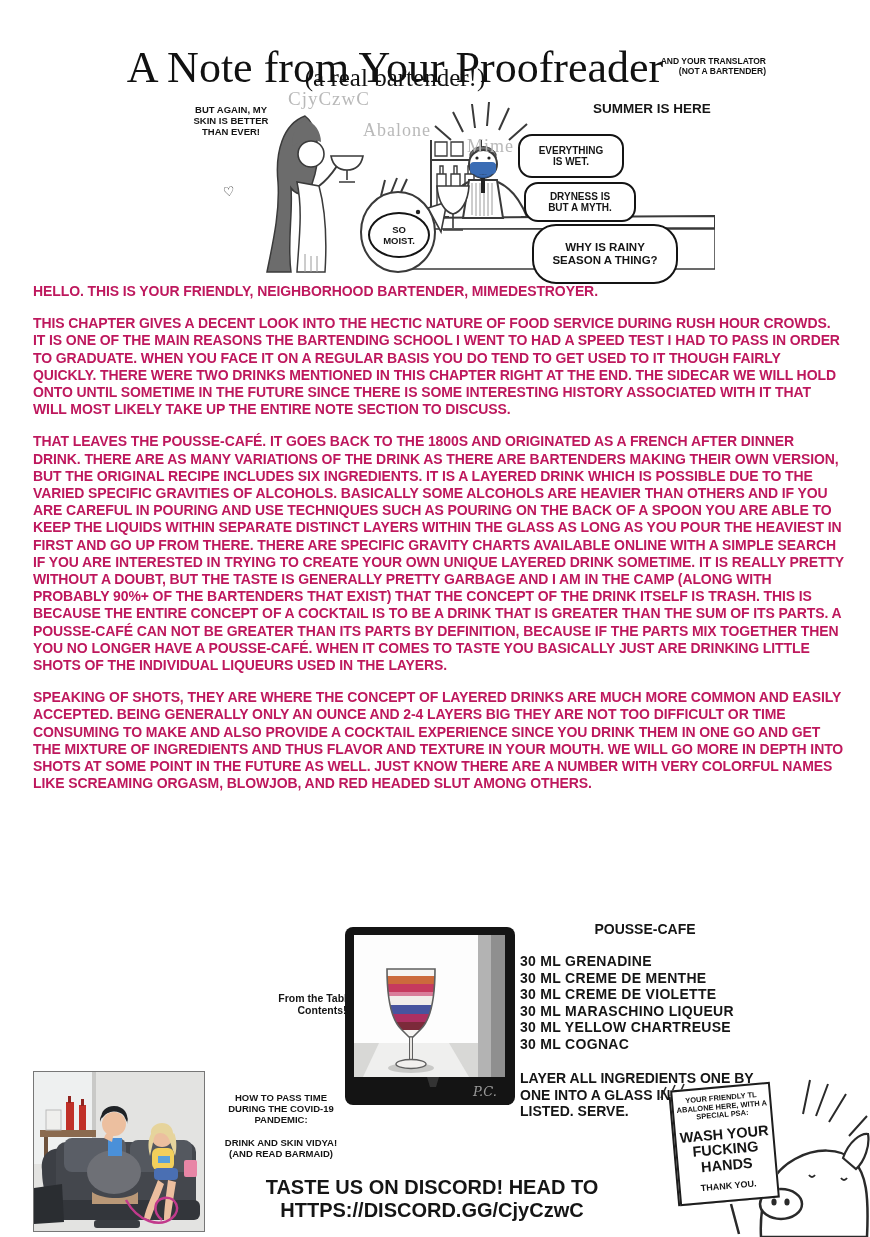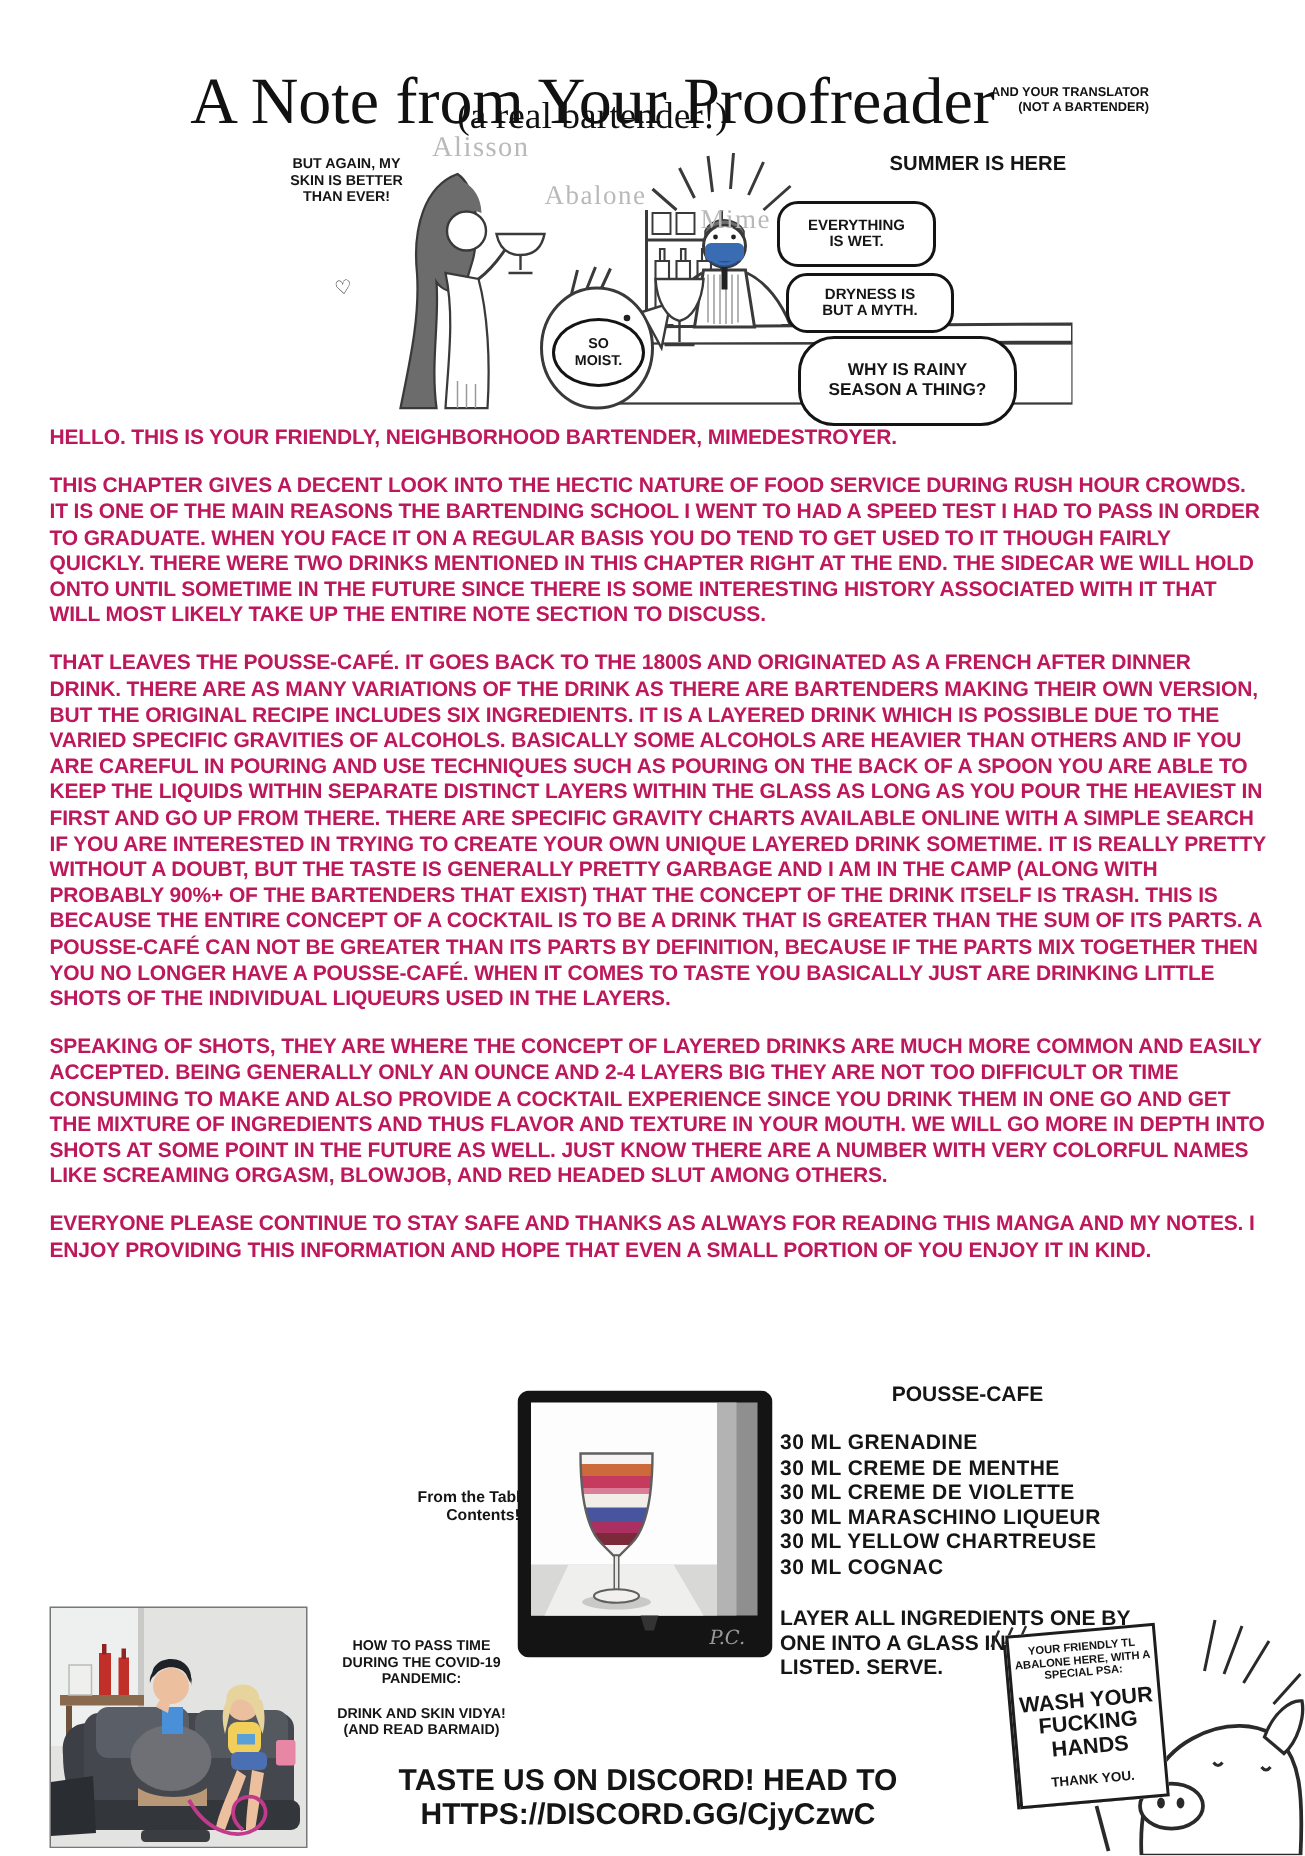--- a/index.html
+++ b/index.html
@@ -128,36 +128,35 @@
         <path d="M120,182 v-18 M126,182 v-16 M132,182 v-16" stroke="#9a9a9a" stroke-width="1"></path>
       </g>
 
       <g fill="#fff" stroke="#3a3a3a" stroke-width="1.6">
         <path d="M146,66 L178,66 C176,76 170,80 162,80 C154,80 148,76 146,66 Z"></path>
         <path d="M162,80 v10 M154,92 h16"></path>
       </g>
     </svg>
     <div class="alisson-speech">BUT AGAIN, MY SKIN IS BETTER THAN EVER!</div>
     <div class="heart">♡</div>
-    <div class="char-label lbl-alisson">Alisson</div>
+    <div class="char-label lbl-alisson">CjyCzwC</div>
     <div class="char-label lbl-abalone">Abalone</div>
     <div class="char-label lbl-mime">Mime</div>
     <div class="summer">SUMMER IS HERE</div>
     <div class="bubble b1">EVERYTHING IS WET.</div>
     <div class="bubble b2">DRYNESS IS BUT A MYTH.</div>
     <div class="bubble b3">SO MOIST.</div>
     <div class="bubble b4">WHY IS RAINY SEASON A THING?</div>
   </div>
 
   <div class="body-text">
     <p>HELLO. THIS IS YOUR FRIENDLY, NEIGHBORHOOD BARTENDER, MIMEDESTROYER.</p>
     <p>THIS CHAPTER GIVES A DECENT LOOK INTO THE HECTIC NATURE OF FOOD SERVICE DURING RUSH HOUR CROWDS. IT IS ONE OF THE MAIN REASONS THE BARTENDING SCHOOL I WENT TO HAD A SPEED TEST I HAD TO PASS IN ORDER TO GRADUATE. WHEN YOU FACE IT ON A REGULAR BASIS YOU DO TEND TO GET USED TO IT THOUGH FAIRLY QUICKLY. THERE WERE TWO DRINKS MENTIONED IN THIS CHAPTER RIGHT AT THE END. THE SIDECAR WE WILL HOLD ONTO UNTIL SOMETIME IN THE FUTURE SINCE THERE IS SOME INTERESTING HISTORY ASSOCIATED WITH IT THAT WILL MOST LIKELY TAKE UP THE ENTIRE NOTE SECTION TO DISCUSS.</p>
     <p>THAT LEAVES THE POUSSE-CAFÉ. IT GOES BACK TO THE 1800S AND ORIGINATED AS A FRENCH AFTER DINNER DRINK. THERE ARE AS MANY VARIATIONS OF THE DRINK AS THERE ARE BARTENDERS MAKING THEIR OWN VERSION, BUT THE ORIGINAL RECIPE INCLUDES SIX INGREDIENTS. IT IS A LAYERED DRINK WHICH IS POSSIBLE DUE TO THE VARIED SPECIFIC GRAVITIES OF ALCOHOLS. BASICALLY SOME ALCOHOLS ARE HEAVIER THAN OTHERS AND IF YOU ARE CAREFUL IN POURING AND USE TECHNIQUES SUCH AS POURING ON THE BACK OF A SPOON YOU ARE ABLE TO KEEP THE LIQUIDS WITHIN SEPARATE DISTINCT LAYERS WITHIN THE GLASS AS LONG AS YOU POUR THE HEAVIEST IN FIRST AND GO UP FROM THERE. THERE ARE SPECIFIC GRAVITY CHARTS AVAILABLE ONLINE WITH A SIMPLE SEARCH IF YOU ARE INTERESTED IN TRYING TO CREATE YOUR OWN UNIQUE LAYERED DRINK SOMETIME. IT IS REALLY PRETTY WITHOUT A DOUBT, BUT THE TASTE IS GENERALLY PRETTY GARBAGE AND I AM IN THE CAMP (ALONG WITH PROBABLY 90%+ OF THE BARTENDERS THAT EXIST) THAT THE CONCEPT OF THE DRINK ITSELF IS TRASH. THIS IS BECAUSE THE ENTIRE CONCEPT OF A COCKTAIL IS TO BE A DRINK THAT IS GREATER THAN THE SUM OF ITS PARTS. A POUSSE-CAFÉ CAN NOT BE GREATER THAN ITS PARTS BY DEFINITION, BECAUSE IF THE PARTS MIX TOGETHER THEN YOU NO LONGER HAVE A POUSSE-CAFÉ. WHEN IT COMES TO TASTE YOU BASICALLY JUST ARE DRINKING LITTLE SHOTS OF THE INDIVIDUAL LIQUEURS USED IN THE LAYERS.</p>
     <p>SPEAKING OF SHOTS, THEY ARE WHERE THE CONCEPT OF LAYERED DRINKS ARE MUCH MORE COMMON AND EASILY ACCEPTED. BEING GENERALLY ONLY AN OUNCE AND 2-4 LAYERS BIG THEY ARE NOT TOO DIFFICULT OR TIME CONSUMING TO MAKE AND ALSO PROVIDE A COCKTAIL EXPERIENCE SINCE YOU DRINK THEM IN ONE GO AND GET THE MIXTURE OF INGREDIENTS AND THUS FLAVOR AND TEXTURE IN YOUR MOUTH. WE WILL GO MORE IN DEPTH INTO SHOTS AT SOME POINT IN THE FUTURE AS WELL. JUST KNOW THERE ARE A NUMBER WITH VERY COLORFUL NAMES LIKE SCREAMING ORGASM, BLOWJOB, AND RED HEADED SLUT AMONG OTHERS.</p>
-    <p>EVERYONE PLEASE CONTINUE TO STAY SAFE AND THANKS AS ALWAYS FOR READING THIS MANGA AND MY NOTES. I ENJOY PROVIDING THIS INFORMATION AND HOPE THAT EVEN A SMALL PORTION OF YOU ENJOY IT IN KIND.</p>
   </div>
 
   <div class="toc-caption">From the Table of Contents!</div>
 
   <div class="drink-box">
     <svg width="170" height="178" viewBox="0 0 170 178">
       <rect x="0" y="0" width="170" height="178" rx="8" fill="#141414"></rect>
       <rect x="9" y="8" width="124" height="142" fill="#fdfdfd"></rect>
       <polygon points="133,8 160,8 160,150 133,150" fill="#8f8f8f"></polygon>
       <polygon points="133,8 146,8 146,150 133,150" fill="#b3b3b3"></polygon>

